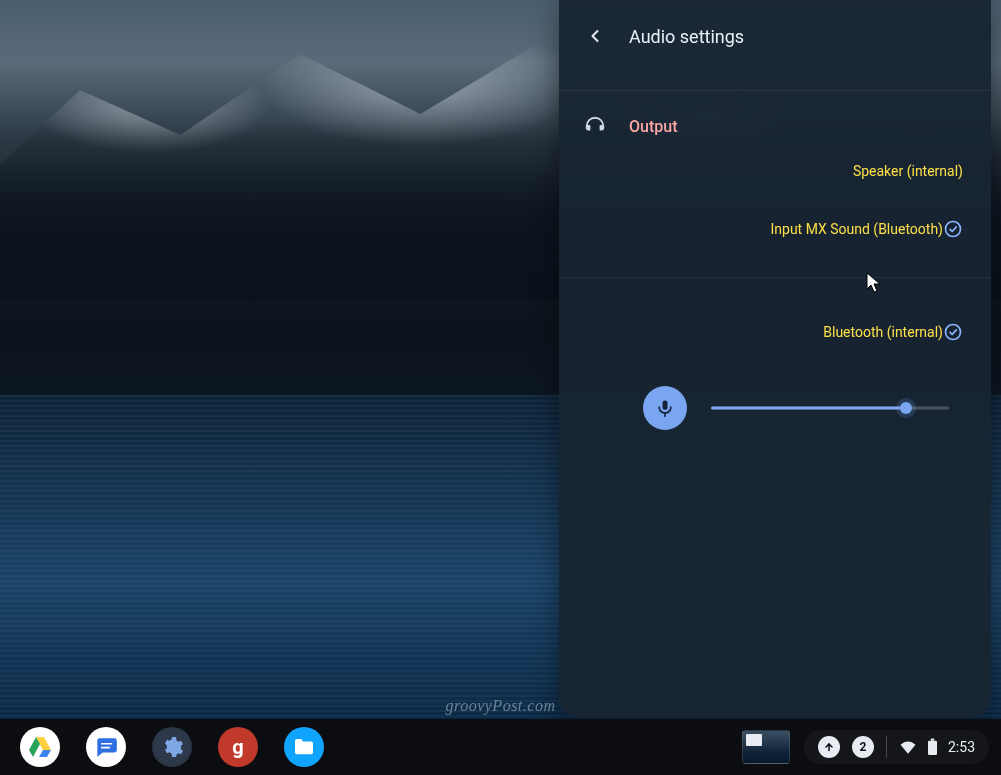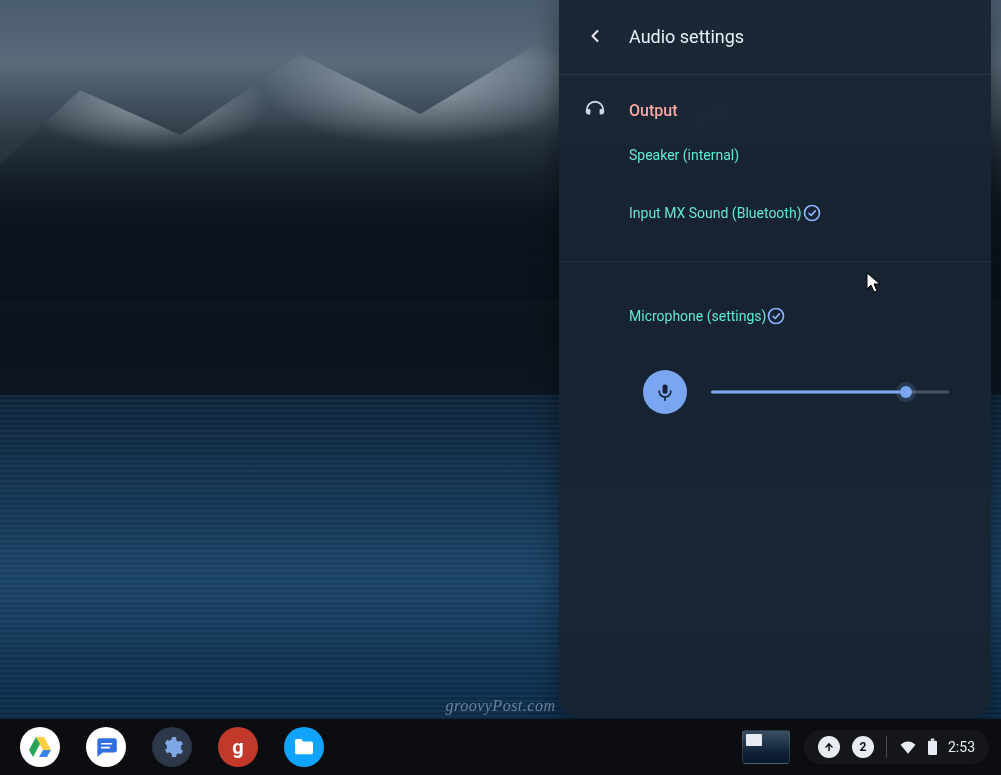--- a/index.html
+++ b/index.html
@@ -45,36 +45,36 @@
     top: 0; right: 10px;
     width: 432px; height: 718px;
     background: rgba(24,36,50,0.96);
     border-radius: 0 0 20px 20px;
     color: #e6eaf0;
     box-shadow: 0 8px 28px rgba(0,0,0,.45);
     backdrop-filter: blur(2px);
   }
   .panel-header {
     display:flex; align-items:center; gap:20px;
-    padding: 22px 20px 24px 22px;
+    padding: 22px 20px 40px 22px;
     border-bottom: 1px solid rgba(255,255,255,.07);
   }
   .back-btn { width:28px; height:28px; display:flex; align-items:center; justify-content:center; cursor:pointer; border-radius:50%; }
   .panel-title { font-size:18px; font-weight:400; color:#eaf0f7; }
 
   .section { padding: 24px 24px 18px 24px; border-bottom:1px solid rgba(255,255,255,.06); }
   .section:last-of-type{border-bottom:none;}
   .section-head { display:flex; align-items:center; gap:22px; margin-bottom: 6px;}
   .section-head .icon-wrap { width:24px; display:flex; justify-content:center; color:#cdd7e4;}
   .section-title { font-size:16px; font-weight:500; color:#fca5a5;}
 
   .option-row {
-    display:flex; align-items:center; justify-content:flex-start;
+    display:flex; align-items:center; justify-content:flex-end;
     padding: 20px 4px 20px 46px;
-    font-size:14px; color:#5eead4; cursor:pointer;
+    font-size:14px; color:#fde047; cursor:pointer;
   }
   .check { width:20px; height:20px; color:#8bb4ff; }
 
   .slider-row{
     display:flex; align-items:center; gap:24px;
     padding: 24px 18px 10px 60px;
   }
   .mic-btn{
     width:44px; height:44px; border-radius:50%;
     background:#7aa5f0; display:flex; align-items:center; justify-content:center;
@@ -194,21 +194,21 @@
             <circle cx="12" cy="12" r="9"></circle>
             <polyline points="8.5 12.5 11 15 16 9.5"></polyline>
           </svg>
       </span>
     </div>
   </div>
 
   <div class="section">
 
     <div class="option-row">
-      <span>Microphone (settings)</span>
+      <span>Bluetooth (internal)</span>
       <span class="check">
         <svg width="20" height="20" viewBox="0 0 24 24" fill="none" stroke="#8bb4ff" stroke-width="2" stroke-linecap="round" stroke-linejoin="round">
             <circle cx="12" cy="12" r="9"></circle>
             <polyline points="8.5 12.5 11 15 16 9.5"></polyline>
           </svg>
       </span>
     </div>
 
     <div class="slider-row">
       <div class="mic-btn">

